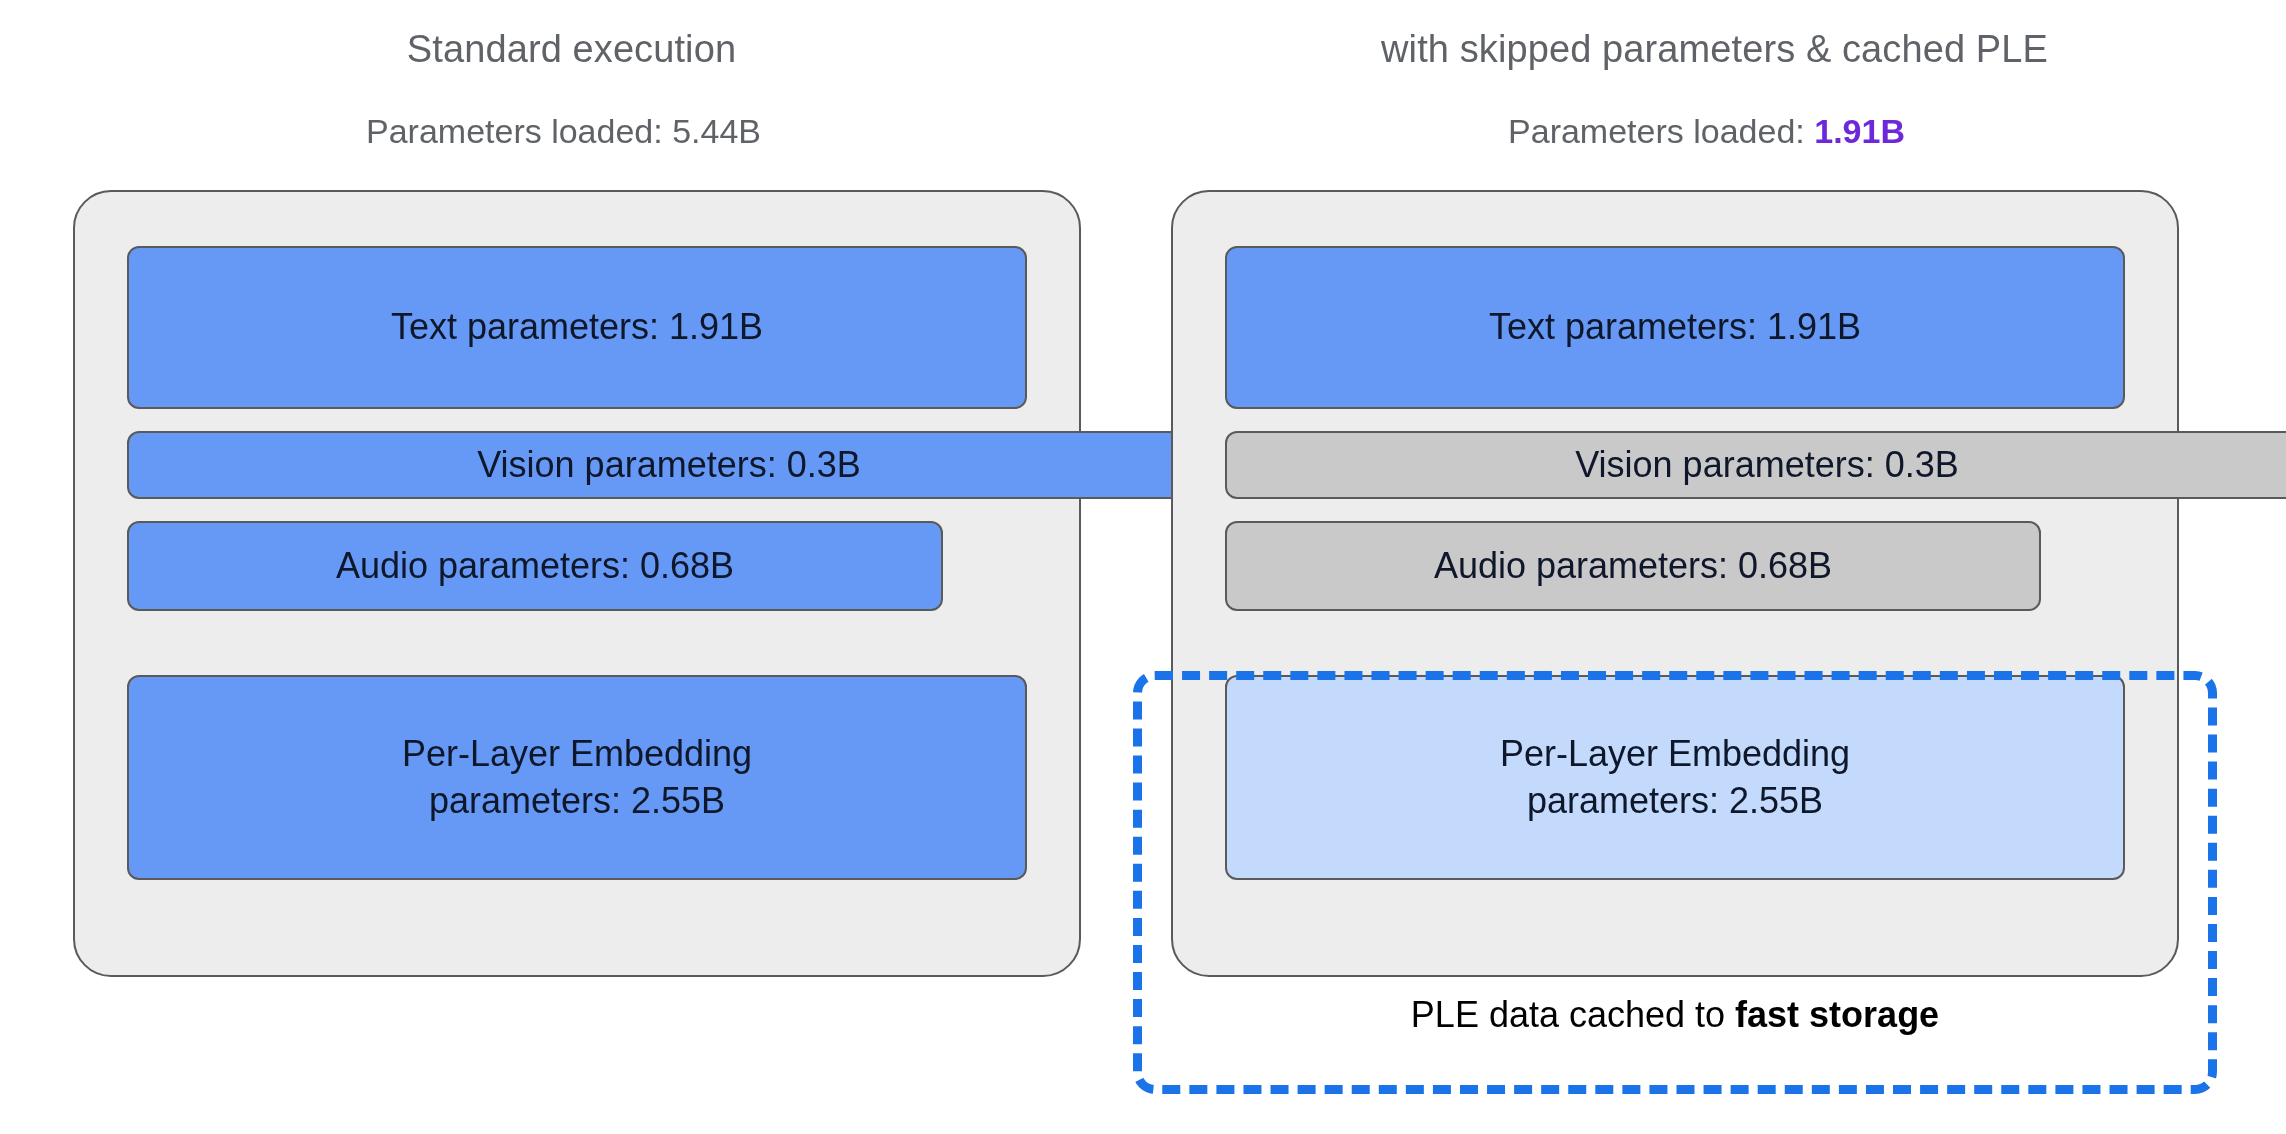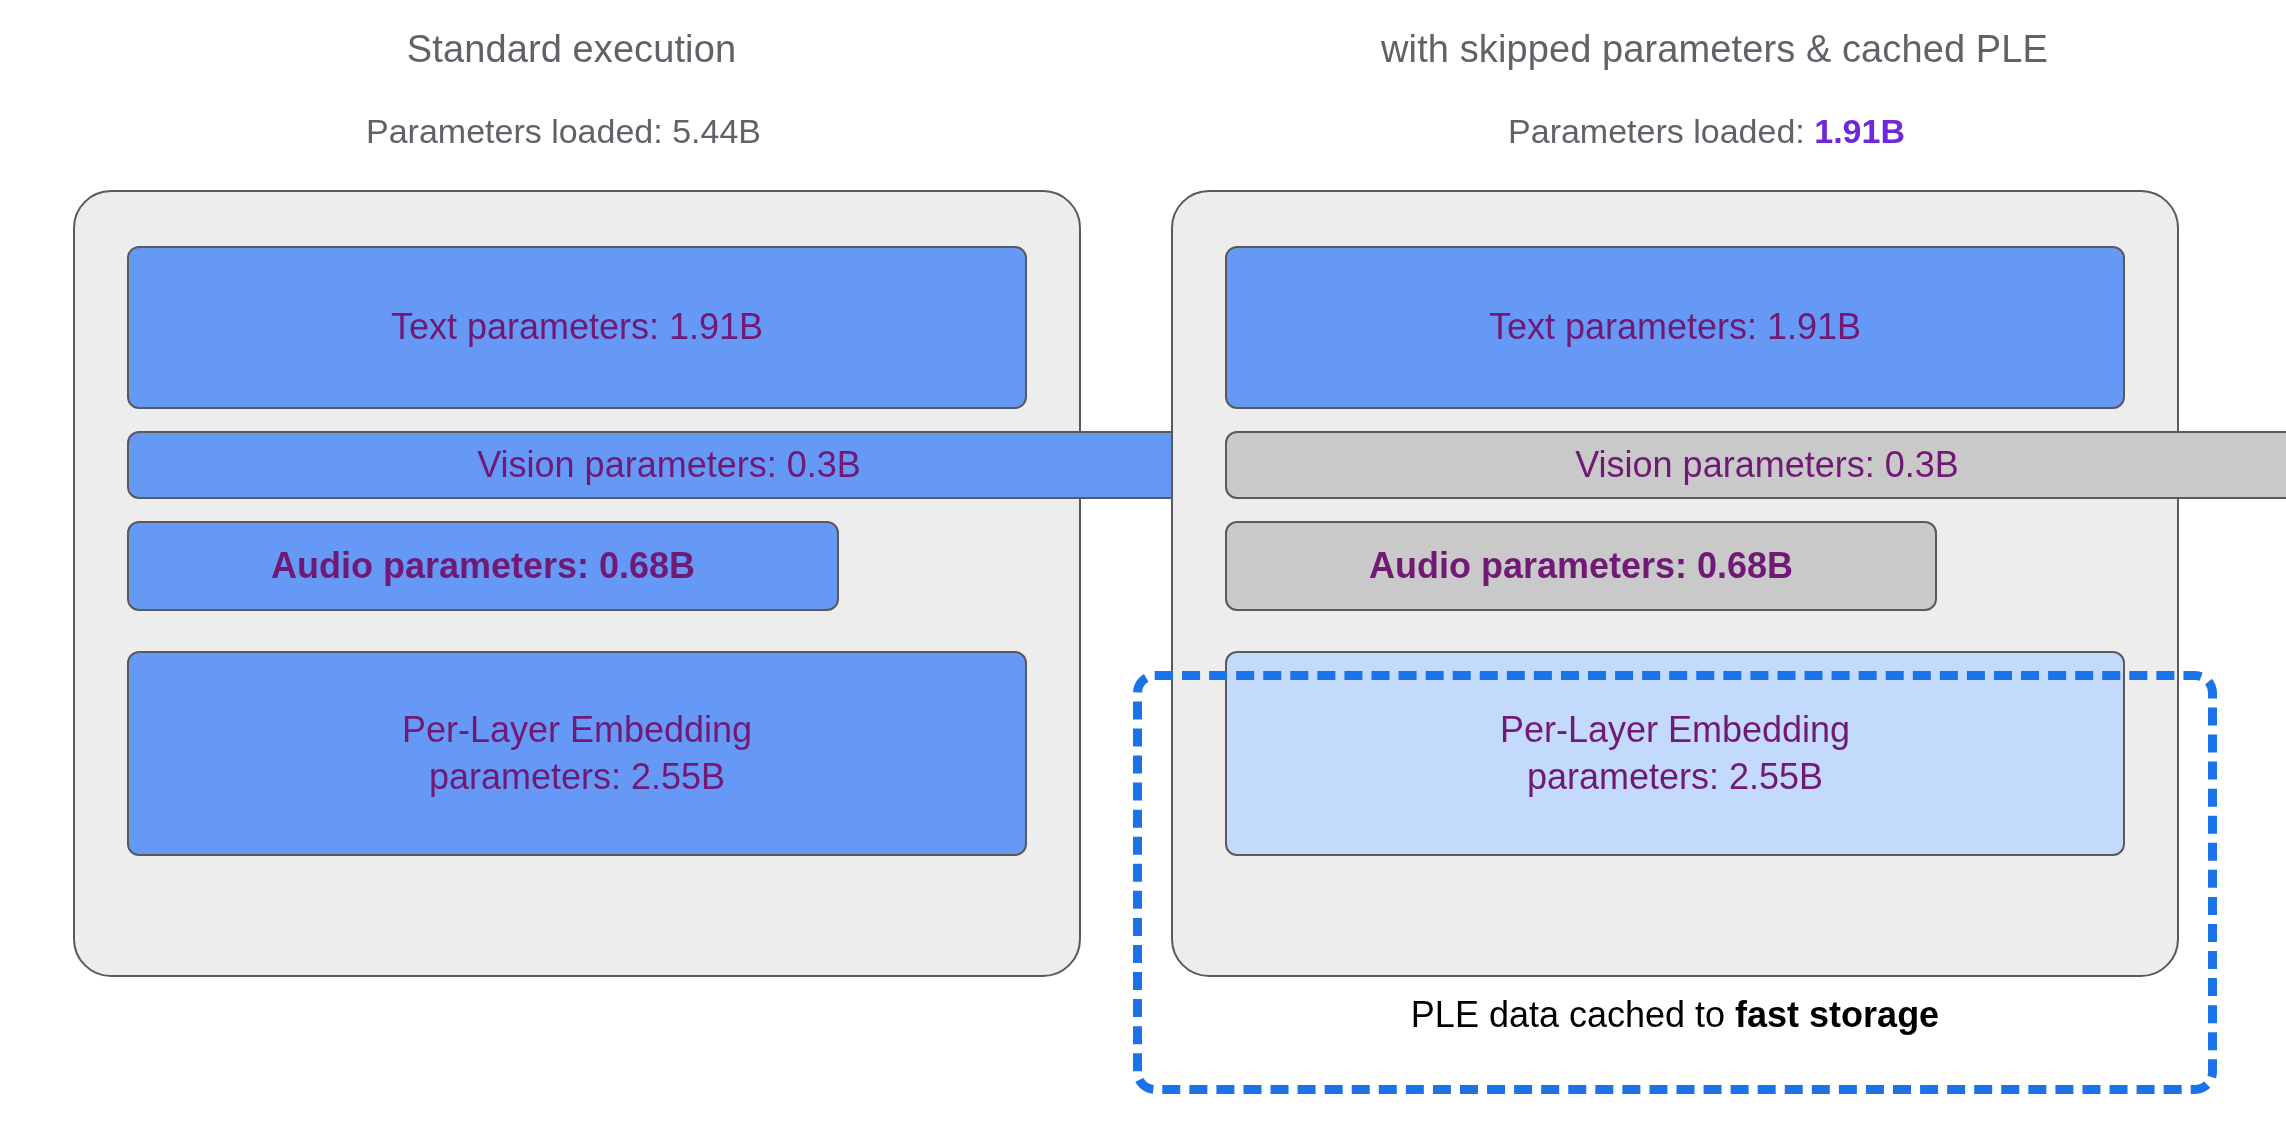--- a/index.html
+++ b/index.html
@@ -65,32 +65,32 @@
     position: absolute;
     box-sizing: border-box;
     border: 2px solid #5a5a5a;
     border-radius: 12px;
     display: flex;
     align-items: center;
     justify-content: center;
     text-align: center;
     font-size: 36px;
     line-height: 1.28;
-    color: #701a75;
+    color: #0f172a;
     background: #6699f5;
   }
   .pbox.blue   { background: #6699f5; }
   .pbox.light  { background: #c3dafd; }
   .pbox.grey   { background: #c9c9c9; }
 
   
   .box-text   { left: 52px; top: 54px;  width: 900px; height: 163px; }
   .box-vision { left: 52px; top: 239px; width: 1084px; height: 68px;  }
-  .box-audio  { left: 52px; top: 329px; width: 712px; height: 90px; font-weight: bold;  }
-  .box-ple    { left: 52px; top: 459px; width: 900px; height: 205px; }
+  .box-audio  { left: 52px; top: 329px; width: 816px; height: 90px;  }
+  .box-ple    { left: 52px; top: 483px; width: 900px; height: 205px; }
 
   
   #cache-region {
     position: absolute;
     left: 1133px;
     top: 671px;
     width: 1084px;
     height: 423px;
     box-sizing: border-box;
     border: 9px dashed #1a73e8;

